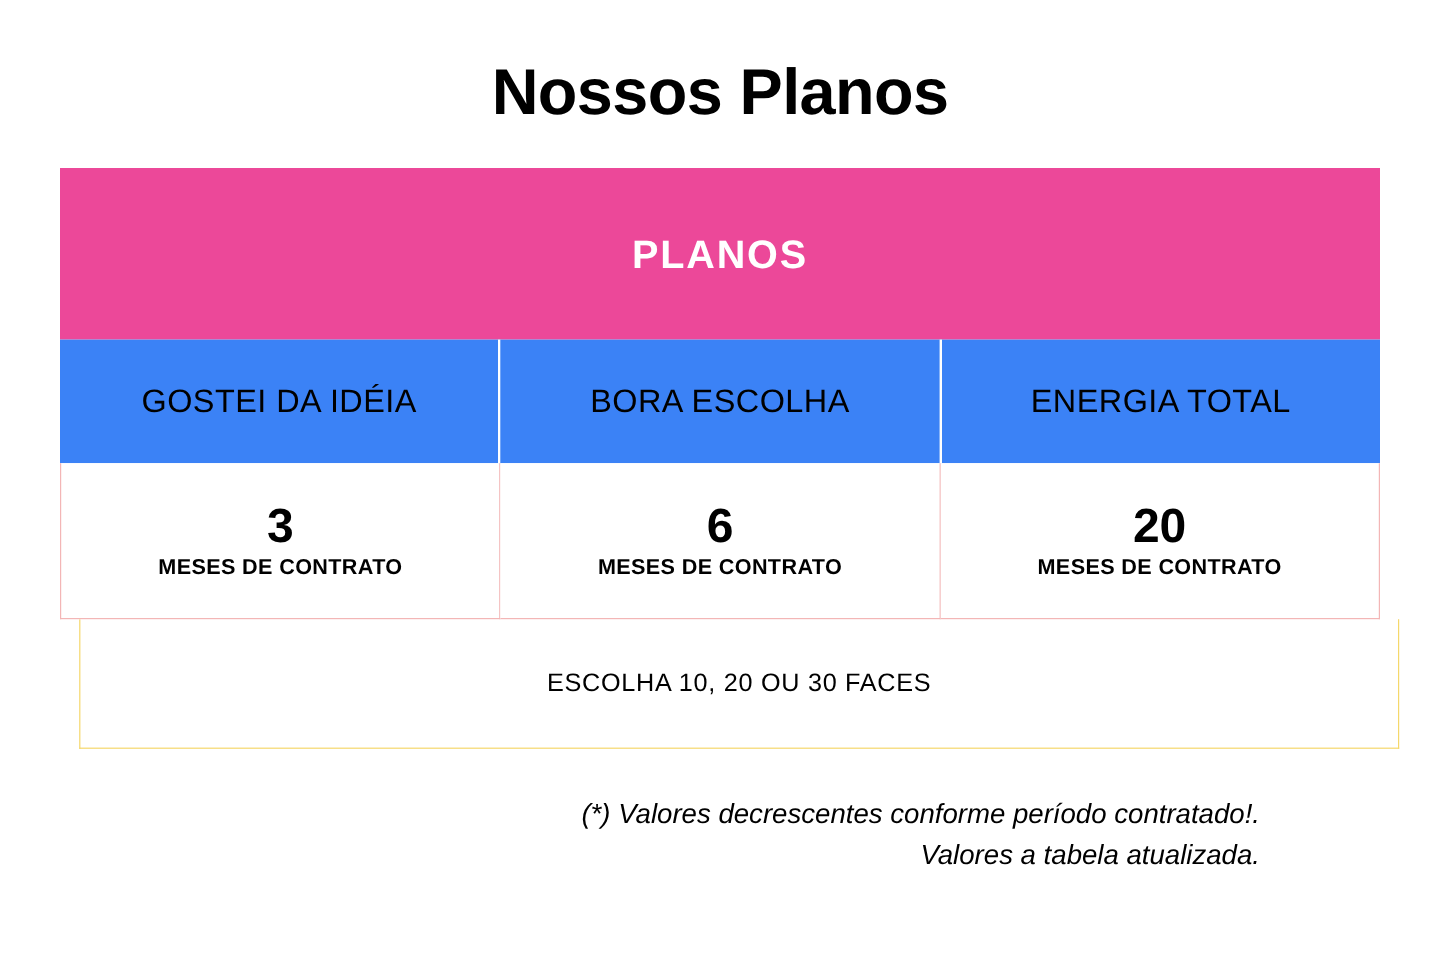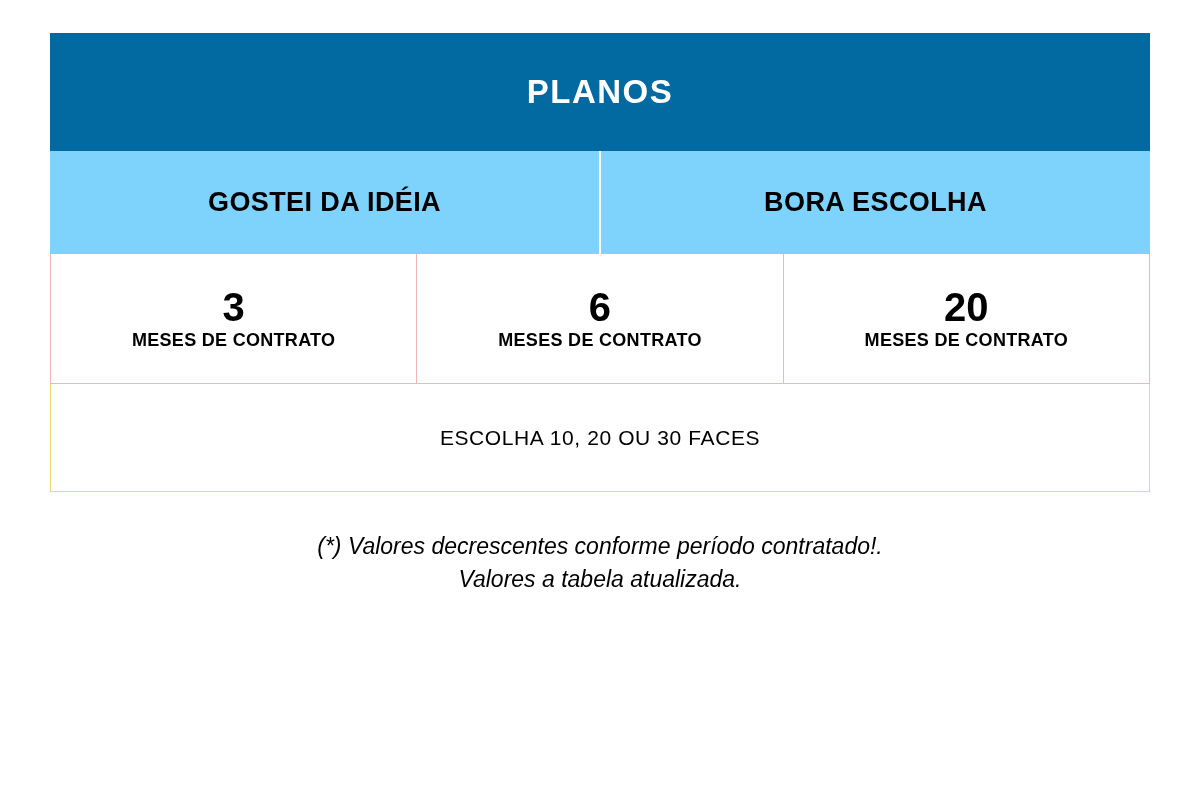--- a/index.html
+++ b/index.html
@@ -28,45 +28,45 @@
     margin: 0;
     padding-top: 48px;
     line-height: 1.1;
     color: #000000;
   }
   .table-wrap {
     width: 1100px;
     margin: 33px auto 0 auto;
   }
   .header-band {
-    background: #0369a1;
+    background: #ec4899;
     color: #ffffff;
     text-align: center;
     font-size: 33px;
     font-weight: bold;
     letter-spacing: 1.5px;
-    height: 118px;
+    height: 143px;
     display: flex;
     align-items: center;
     justify-content: center;
     box-sizing: border-box;
   }
   .plan-row {
     display: flex;
     width: 100%;
   }
   .plan-name-cell {
     flex: 1 1 0;
-    background: #7dd3fc;
+    background: #3b82f6;
     height: 103px;
     display: flex;
     align-items: center;
     justify-content: center;
     font-size: 27px;
-    font-weight: bold;
+    font-weight: normal;
     letter-spacing: 0.4px;
     text-align: center;
     box-sizing: border-box;
     border-right: 2px solid #ffffff;
     color: #000000;
   }
   .plan-name-cell:last-child {
     border-right: none;
   }
   .months-row {
@@ -107,57 +107,62 @@
   .faces-row {
     width: 100%;
     height: 108px;
     display: flex;
     align-items: center;
     justify-content: center;
     box-sizing: border-box;
     border: 1px solid #f5d86b;
     border-top: none;
     background: #ffffff;
+    margin-left: 16px;
   }
   .faces-text {
     font-size: 21px;
     letter-spacing: 0.6px;
     color: #000000;
   }
   .footnote {
     width: 900px;
     margin: 38px auto 0 auto;
-    text-align: center;
+    text-align: right;
     font-style: italic;
     font-size: 23px;
     line-height: 1.45;
     color: #000000;
   }
   .footnote span {
     display: block;
   }
 </style>
 </head>
 <body>
 
 <div class="page">
 
+  <h1 class="title">Nossos Planos</h1>
 
   <div class="table-wrap">
 
     <div class="header-band">
       <span>PLANOS</span>
     </div>
 
     <div class="plan-row">
       <div class="plan-name-cell">
         <span>GOSTEI DA IDÉIA</span>
       </div>
       <div class="plan-name-cell">
         <span>BORA ESCOLHA</span>
+      </div>
+      <div class="plan-name-cell">
+        <span>ENERGIA TOTAL</span>
       </div>
     </div>
 
     <div class="months-row">
       <div class="months-cell">
         <div class="months-number">3</div>
         <div class="months-label">MESES DE CONTRATO</div>
       </div>
       <div class="months-cell">
         <div class="months-number">6</div>

